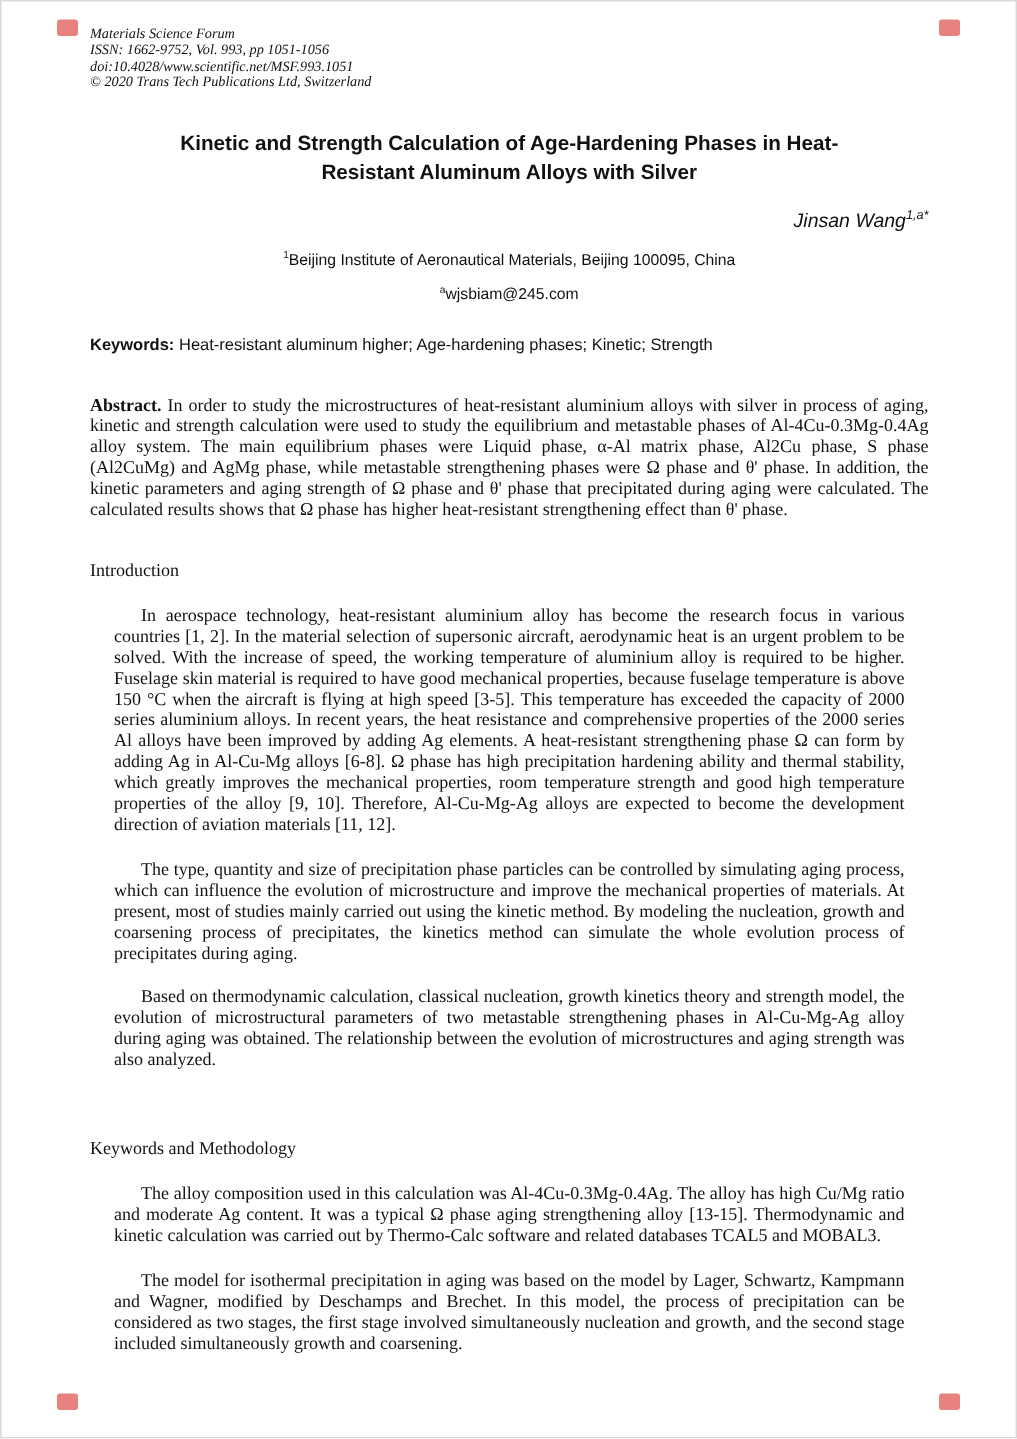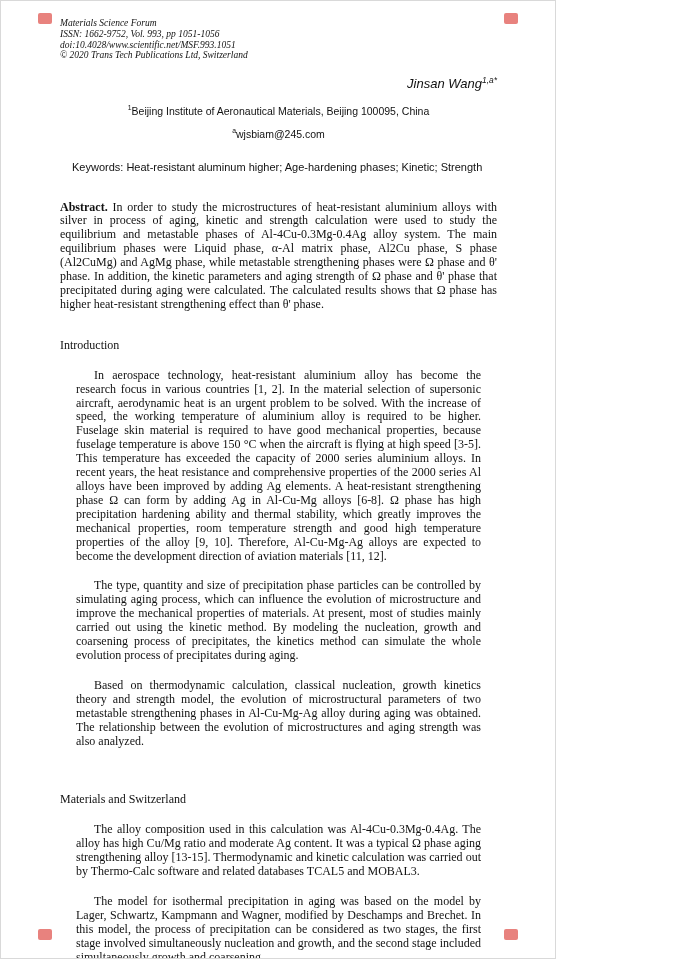--- a/index.html
+++ b/index.html
@@ -2,21 +2,21 @@
 <html><head>
 <meta charset="utf-8">
 <style>
   html, body {
     margin: 0;
     padding: 0;
     background: #ffffff;
   }
   .page {
     position: relative;
-    width: 556px;
+    width: 678px;
     height: 959px;
     background: #ffffff;
     box-sizing: border-box;
     padding: 14px 58px 20px 59px;
     font-family: "Liberation Serif", serif;
     color: #111111;
     overflow: hidden;
     border: 1px solid #d9d9d9;
   }
   .corner-marker {
@@ -69,21 +69,21 @@
     text-align: center;
     margin-top: 11px;
   }
   sup { font-size: 0.65em; }
 
   .keywords-line {
     font-family: "Liberation Sans", sans-serif;
     font-size: 11px;
     margin-top: 21px;
   }
-  .keywords-line .kw-label { font-weight: normal; margin-left: 12px; }
+  .keywords-line .kw-label { font-weight: bold; }
 
   .abstract-para {
     font-size: 12px;
     line-height: 13.9px;
     text-align: justify;
     margin: 28px 0 0 0;
   }
   .abstract-para .abs-label { font-weight: bold; }
 
   h2.section-heading {
@@ -113,20 +113,21 @@
 
   <div class="header-row">
     <div class="header-left">
       <div>Materials Science Forum</div>
       <div>ISSN: 1662-9752, Vol. 993, pp 1051-1056</div>
       <div>doi:10.4028/www.scientific.net/MSF.993.1051</div>
       <div>© 2020 Trans Tech Publications Ltd, Switzerland</div>
     </div>
   </div>
 
+  <h1 class="paper-title">Kinetic and Strength Calculation of Age-Hardening Phases in Heat-Resistant Aluminum Alloys with Silver</h1>
 
   <div class="author-line">
     <span>Jinsan Wang</span><sup>1,a*</sup>
   </div>
 
   <div class="affiliation-line">
     <sup>1</sup><span>Beijing Institute of Aeronautical Materials, Beijing 100095, China</span>
   </div>
 
   <div class="email-line">
@@ -142,18 +143,18 @@
   </p>
 
   <section>
     <h2 class="section-heading">Introduction</h2>
     <p class="body-para">In aerospace technology, heat-resistant aluminium alloy has become the research focus in various countries [1, 2]. In the material selection of supersonic aircraft, aerodynamic heat is an urgent problem to be solved. With the increase of speed, the working temperature of aluminium alloy is required to be higher. Fuselage skin material is required to have good mechanical properties, because fuselage temperature is above 150 °C when the aircraft is flying at high speed [3-5]. This temperature has exceeded the capacity of 2000 series aluminium alloys. In recent years, the heat resistance and comprehensive properties of the 2000 series Al alloys have been improved by adding Ag elements. A heat-resistant strengthening phase Ω can form by adding Ag in Al-Cu-Mg alloys [6-8]. Ω phase has high precipitation hardening ability and thermal stability, which greatly improves the mechanical properties, room temperature strength and good high temperature properties of the alloy [9, 10]. Therefore, Al-Cu-Mg-Ag alloys are expected to become the development direction of aviation materials [11, 12].</p>
     <p class="body-para">The type, quantity and size of precipitation phase particles can be controlled by simulating aging process, which can influence the evolution of microstructure and improve the mechanical properties of materials. At present, most of studies mainly carried out using the kinetic method. By modeling the nucleation, growth and coarsening process of precipitates, the kinetics method can simulate the whole evolution process of precipitates during aging.</p>
     <p class="body-para">Based on thermodynamic calculation, classical nucleation, growth kinetics theory and strength model, the evolution of microstructural parameters of two metastable strengthening phases in Al-Cu-Mg-Ag alloy during aging was obtained. The relationship between the evolution of microstructures and aging strength was also analyzed.</p>
   </section>
 
   <section>
-    <h2 class="section-heading big-gap">Materials and Switzerland</h2>
+    <h2 class="section-heading big-gap">Keywords and Methodology</h2>
     <p class="body-para">The alloy composition used in this calculation was Al-4Cu-0.3Mg-0.4Ag. The alloy has high Cu/Mg ratio and moderate Ag content. It was a typical Ω phase aging strengthening alloy [13-15]. Thermodynamic and kinetic calculation was carried out by Thermo-Calc software and related databases TCAL5 and MOBAL3.</p>
     <p class="body-para">The model for isothermal precipitation in aging was based on the model by Lager, Schwartz, Kampmann and Wagner, modified by Deschamps and Brechet. In this model, the process of precipitation can be considered as two stages, the first stage involved simultaneously nucleation and growth, and the second stage included simultaneously growth and coarsening.</p>
   </section>
 
 </div>
 
 </body></html>

